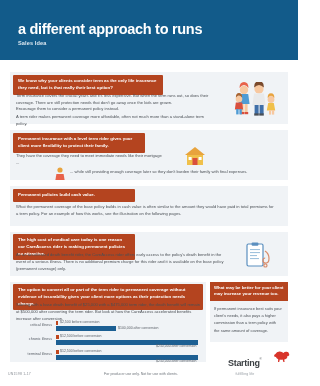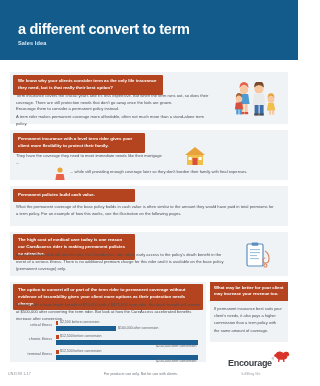--- a/index.html
+++ b/index.html
@@ -96,21 +96,21 @@
     letter-spacing:0.1px;
   }
   .bison{position:absolute;left:45px;top:-3px;}
 </style>
 </head>
 <body>
 
 <div class="page">
 
   <div class="header">
-    <div class="header-title">a different convert to term</div>
+    <div class="header-title">a different approach to runs</div>
     <div class="header-sub">Sales Idea</div>
   </div>
 
   <div class="panel" style="left:10px;top:72px;width:278px;height:52px;"></div>
 
   <div class="band" style="left:13px;top:75px;width:150px;">We know why your clients consider term as the only life insurance they need, but is that really their best option?</div>
 
   <div class="para" style="left:16px;top:92px;width:196px;">Term insurance covers the crucial years and it's less expensive. But when the term runs out, so does their coverage. There are still protection needs that don't go away once the kids are grown.</div>
   <div class="para" style="left:16px;top:105px;width:196px;">Encourage them to consider a permanent policy instead.</div>
   <div class="para" style="left:16px;top:113px;width:196px;">A term rider makes permanent coverage more affordable, often not much more than a stand-alone term policy.</div>
@@ -234,21 +234,21 @@
 
   <div class="side-band" style="left:210px;top:282px;width:78px;">What may be better for your client may increase your revenue too.</div>
 
   <div class="side-para" style="left:214px;top:305px;width:68px;">If permanent insurance best suits your client's needs, it also pays a higher commission than a term policy with the same amount of coverage.</div>
 
   <div class="foot-left">UN1598  1-17</div>
   <div class="foot-center">For producer use only. Not for use with clients.</div>
 
   <div class="logo-wrap">
     <div style="position:relative;">
-      <span class="logo-name">Encourage</span><span class="logo-tm">®</span>
+      <span class="logo-name">Starting</span><span class="logo-tm">®</span>
       <span class="bison">
         <svg width="17" height="13" viewBox="0 0 17 13">
           <path d="M2.2 4.2 q1.6 -2.8 4.6 -2.6 q2.4 0.2 3.6 1.4 q1.4 -1.6 3.4 -1.2
                    q1.8 0.4 2.4 2.2 q0.4 1.4 -0.8 2 q-0.6 0.4 -1.2 0
                    q0.4 1.6 -0.6 2.6 q-1 1 -2.4 0.8 l0.4 2.6 h-1.2 l-0.8 -2.4
                    q-1.4 0.4 -2.8 0 l-0.6 2.4 h-1.2 l0.2 -2.8 q-1.8 -0.8 -2.4 -2.4
                    q-1.2 0.4 -1.6 -0.8 q-0.4 -1.2 0.8 -1.8z" fill="#d8342a"></path>
           <path d="M13.4 2.6 q1.2 -1 2 -0.2 q-0.4 0.8 -1.4 1z" fill="#d8342a"></path>
         </svg>
       </span>

